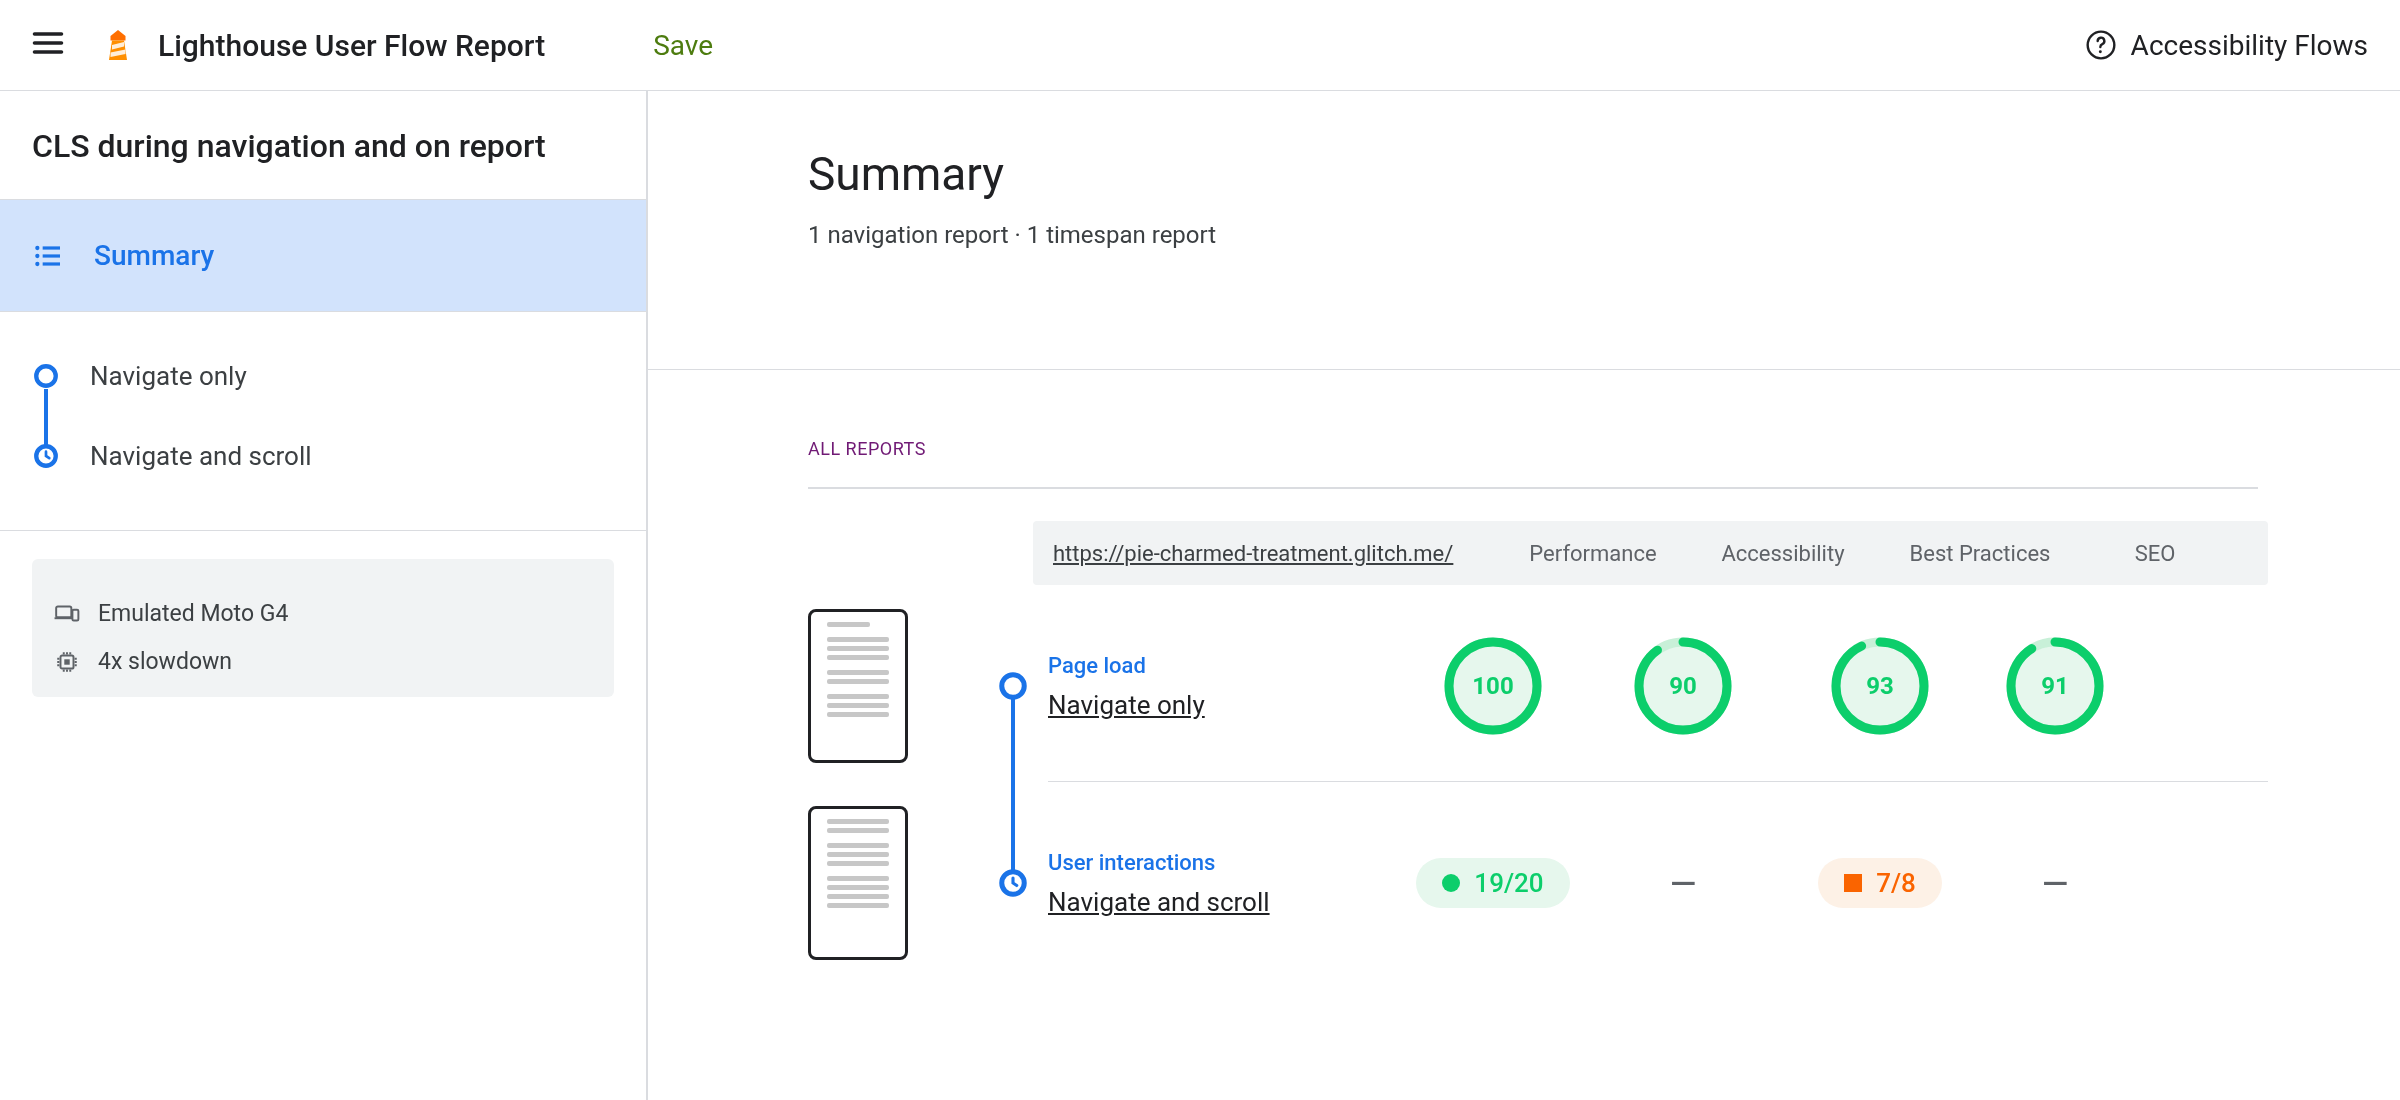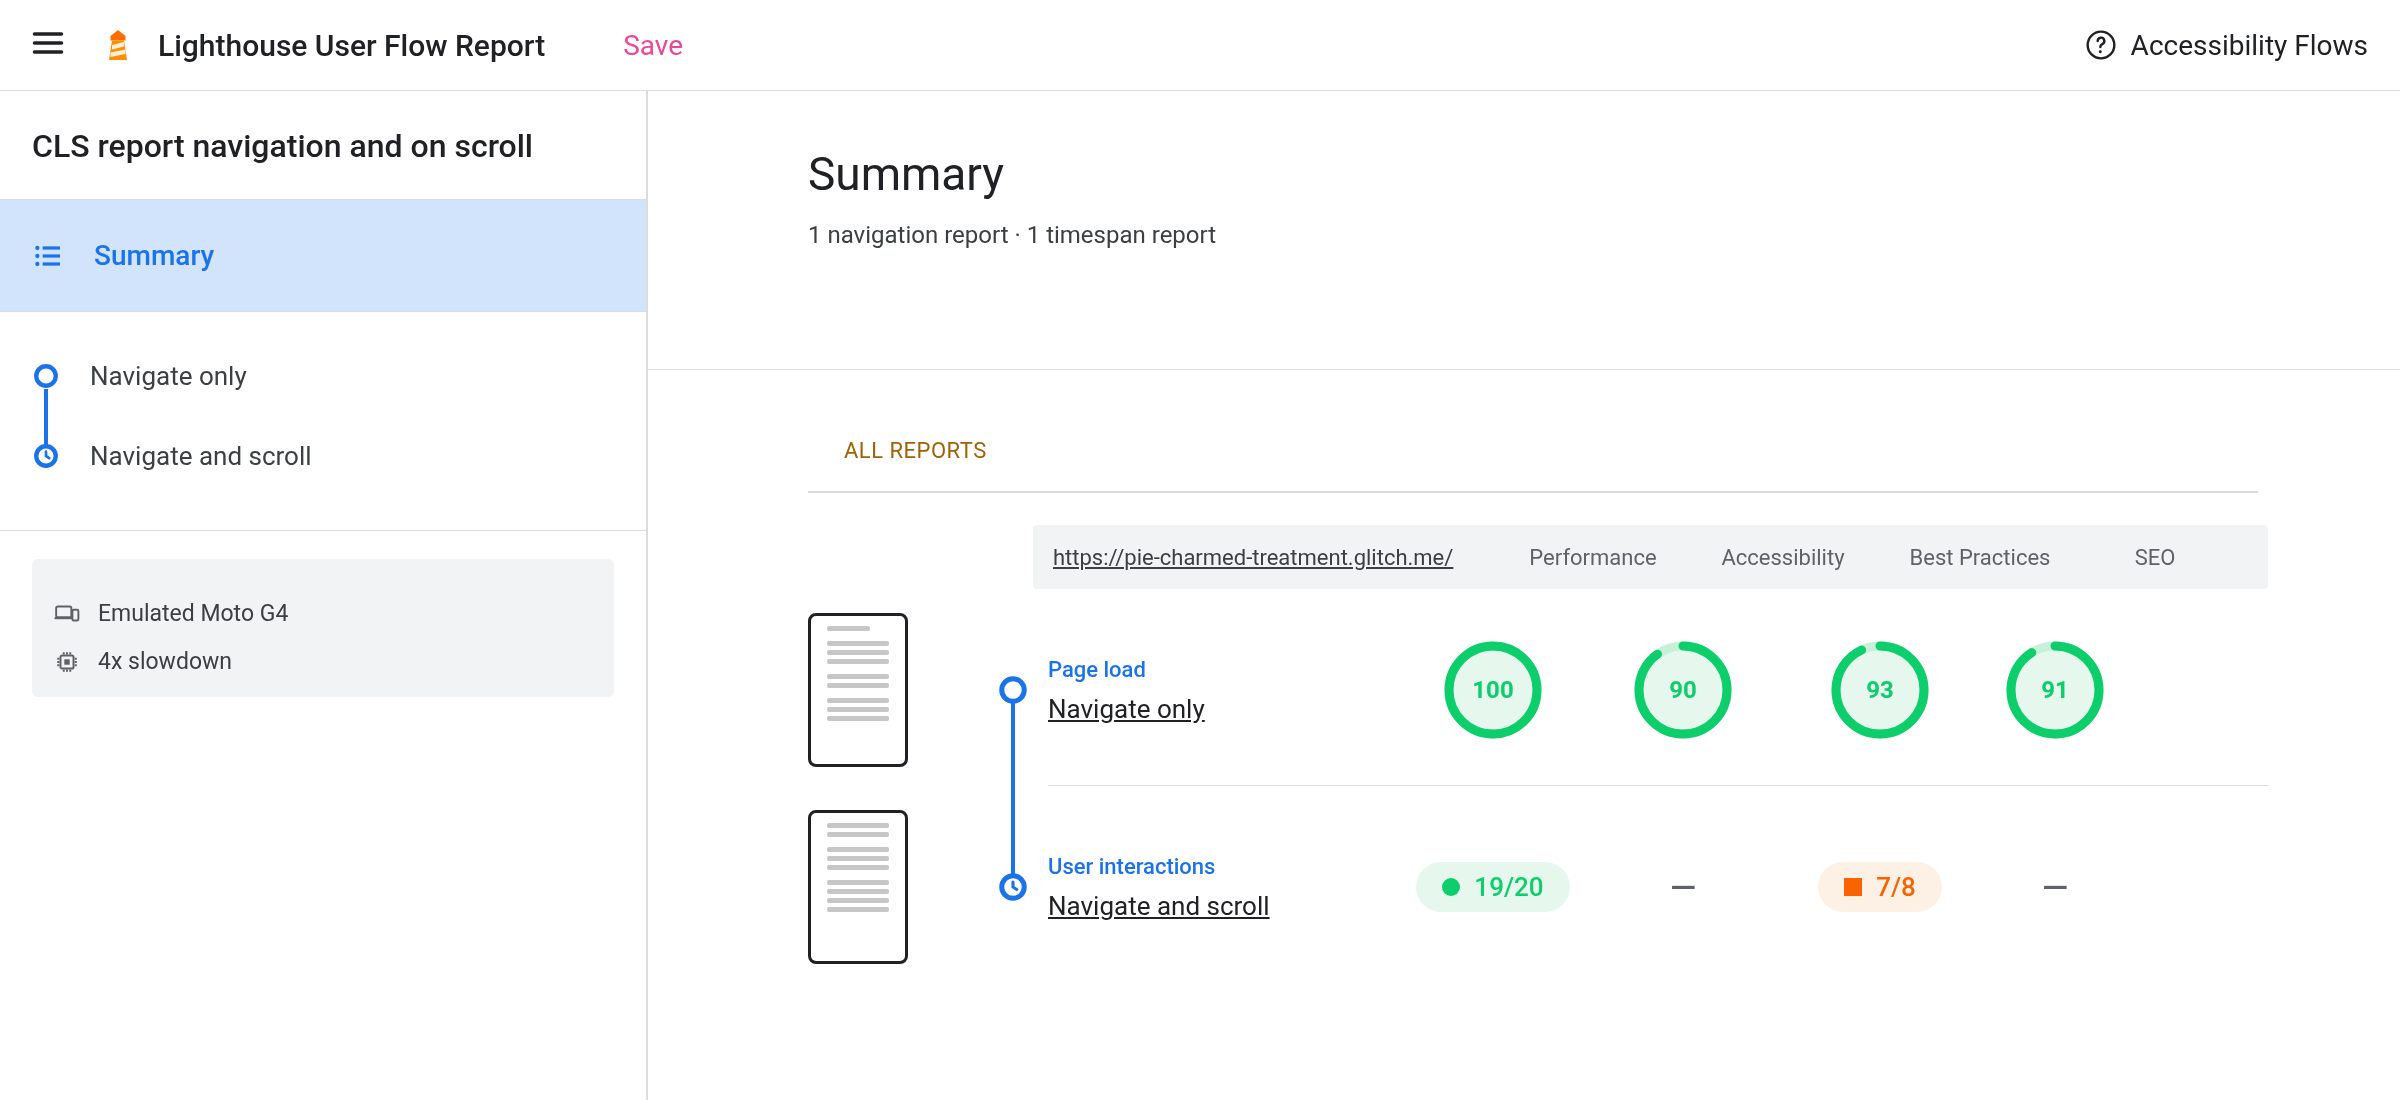--- a/index.html
+++ b/index.html
@@ -19,21 +19,21 @@
   
   .topbar {
     display: flex; align-items: center; height: 91px; border-bottom: 1px solid var(--border);
     padding: 0 32px 0 18px;
   }
   .hamburger { padding: 12px; cursor: pointer; }
   .hamburger svg { width: 36px; height: 36px; }
   .logo { margin-left: 22px; }
   .logo svg { width: 36px; height: 36px; display:block; }
   .app-title { font-size: 30px; font-weight: 500; margin-left: 22px; }
-  .save-btn { font-size: 28px; margin-left: 78px; cursor: pointer; color:#ec4899; }
+  .save-btn { font-size: 28px; margin-left: 108px; cursor: pointer; color:#4d7c0f; }
   .spacer { flex: 1; }
   .help { display: flex; align-items: center; gap: 14px; cursor: pointer; }
   .help-icon svg { width: 32px; height: 32px; display:block; }
   .help-text { font-size: 28px; }
 
   
   .body { display: flex; height: calc(1100px - 91px); }
   .sidebar { width: 648px; border-right: 2px solid var(--border); display: flex; flex-direction: column; }
   .main { flex: 1; overflow: auto; }
 
@@ -66,21 +66,21 @@
   .env-icon svg { width:26px; height:26px; display:block; }
   .env-text { font-size: 23px; color:#3c4043; }
 
   
   .main-inner { padding: 56px 0 0 160px; }
   .summary-h1 { font-size: 46px; font-weight: 400; }
   .summary-sub { font-size: 24px; color:#3c4043; margin-top: 20px; }
   .divider-full { height:1px; background: var(--border); margin-top: 120px; }
 
   .reports { padding: 68px 100px 0 160px; }
-  .reports-label { font-size: 22px; letter-spacing: .5px; color:#a16207;margin-left:36px; }
+  .reports-label { font-size: 18px; letter-spacing: .5px; color:#701a75; }
   .reports-hr { height:2px; background: var(--border); margin-top: 28px; width: 1450px; }
 
   
   .grid { margin-top: 32px; width: 1460px; }
   .grid-row { display:grid; grid-template-columns: 170px 70px 350px 190px 190px 204px 146px; align-items:center; column-gap: 0; }
 
   
   .hdr { background:#f1f3f4; border-radius:4px; height:64px; margin-left: 225px; width: 1235px;
          display:grid; grid-template-columns: 445px 190px 190px 204px 146px; align-items:center; padding: 0 30px 0 20px; text-align: center; }
   .hdr-url { font-size: 22px; color:#3c4043; text-decoration: underline; cursor:pointer; justify-self:start; }
@@ -148,21 +148,21 @@
         </svg>
     </span>
     <span class="help-text">Accessibility Flows</span>
   </div>
 </div>
 
 <div class="body">
 
   <div class="sidebar">
     <div class="side-head">
-      <div class="flow-title">CLS report navigation and on scroll</div>
+      <div class="flow-title">CLS during navigation and on report</div>
     </div>
 
     <div class="summary-row">
       <span class="summary-icon">
         <svg viewBox="0 0 24 24">
             <circle cx="4" cy="6" r="1.6" fill="#1a73e8"></circle>
             <rect x="8" y="4.8" width="13" height="2.4" fill="#1a73e8"></rect>
             <circle cx="4" cy="12" r="1.6" fill="#1a73e8"></circle>
             <rect x="8" y="10.8" width="13" height="2.4" fill="#1a73e8"></rect>
             <circle cx="4" cy="18" r="1.6" fill="#1a73e8"></circle>

